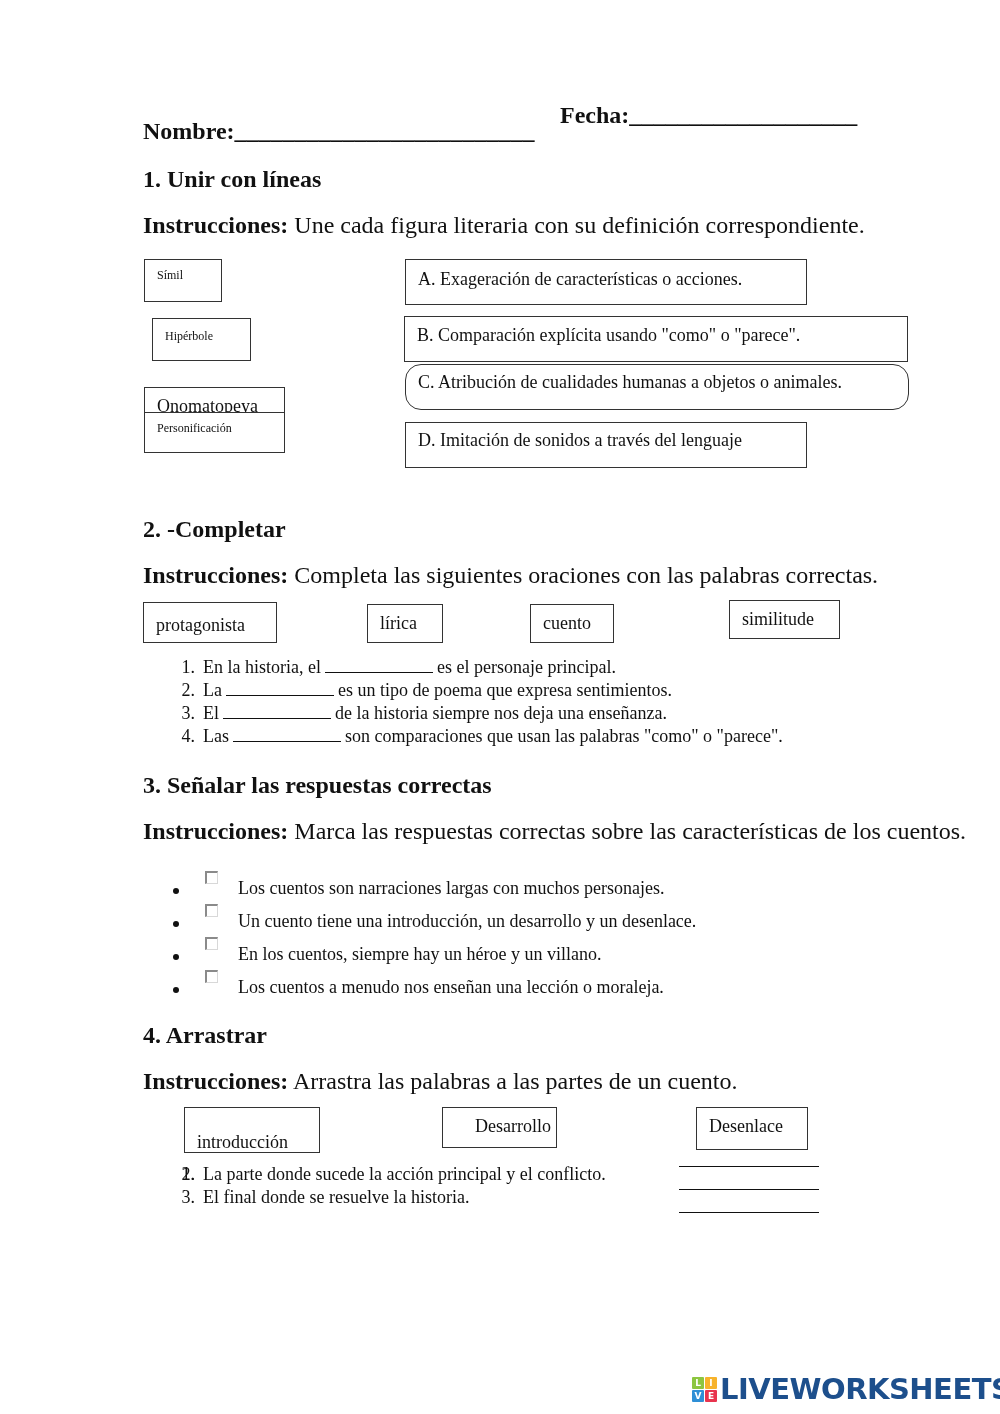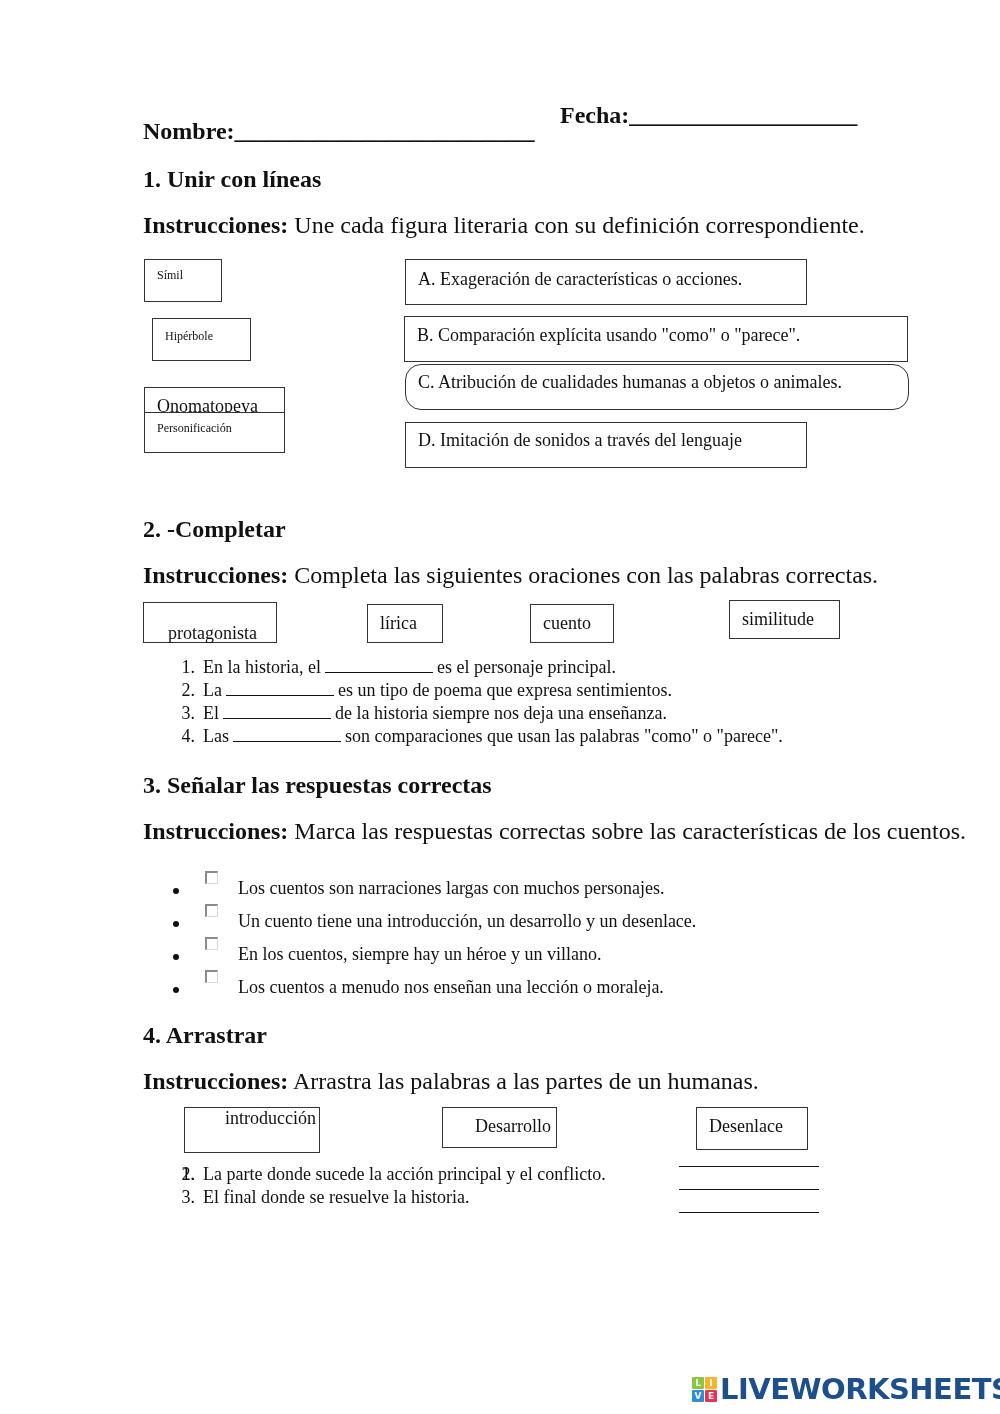--- a/index.html
+++ b/index.html
@@ -69,21 +69,21 @@
 <div class="box" style="left:405px; top:422px; width:402px; height:46px;">
     <span style="top:7px;">D. Imitación de sonidos a través del lenguaje</span>
   </div>
 
 <div class="abs txt bold" style="left:143px; top:518px;">2. -Completar</div>
 <div class="abs txt" style="left:143px; top:564px;">
   <span class="bold">Instrucciones:</span><span> Completa las siguientes oraciones con las palabras correctas.</span>
 </div>
 
 <div class="box" style="left:143px; top:602px; width:134px; height:41px;">
-    <span style="top:20px;margin-left:12px;">protagonista</span>
+    <span style="top:12px;">protagonista</span>
   </div>
 <div class="box" style="left:367px; top:604px; width:76px; height:39px;">
     <span style="top:8px;">lírica</span>
   </div>
 <div class="box" style="left:530px; top:604px; width:84px; height:39px;">
     <span style="top:8px;">cuento</span>
   </div>
 <div class="box" style="left:729px; top:600px; width:111px; height:39px;">
     <span style="top:8px;">similitude</span>
   </div>
@@ -116,25 +116,25 @@
   <span class="check-text">En los cuentos, siempre hay un héroe y un villano.</span>
 </div>
 <div class="check-row" style="left:173px; top:976px;">
   <span class="bullet"></span>
   <span class="checkbox"></span>
   <span class="check-text">Los cuentos a menudo nos enseñan una lección o moraleja.</span>
 </div>
 
 <div class="abs txt bold" style="left:143px; top:1024px;">4. Arrastrar</div>
 <div class="abs txt" style="left:143px; top:1070px;">
-  <span class="bold">Instrucciones:</span><span> Arrastra las palabras a las partes de un humanas.</span>
+  <span class="bold">Instrucciones:</span><span> Arrastra las palabras a las partes de un cuento.</span>
 </div>
 
 <div class="box" style="left:184px; top:1107px; width:136px; height:46px;">
-    <span style="top:0;margin-left:28px;">introducción</span>
+    <span style="top:24px;">introducción</span>
   </div>
 <div class="box" style="left:442px; top:1107px; width:115px; height:41px;">
     <span style="top:8px;margin-left:20px;">Desarrollo</span>
   </div>
 <div class="box" style="left:696px; top:1107px; width:112px; height:43px;">
     <span style="top:8px;">Desenlace</span>
   </div>
 
 <ol class="list" style="left:203px; top:1163px;">
   <li><span class="num">1.</span></li>

